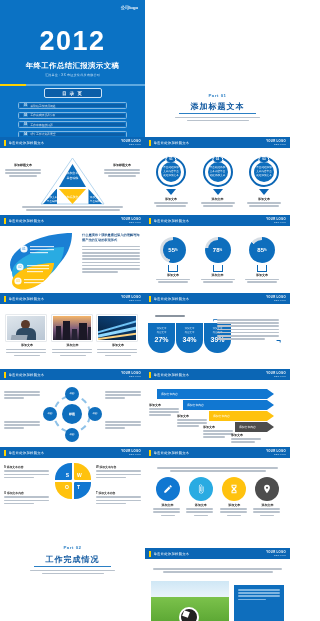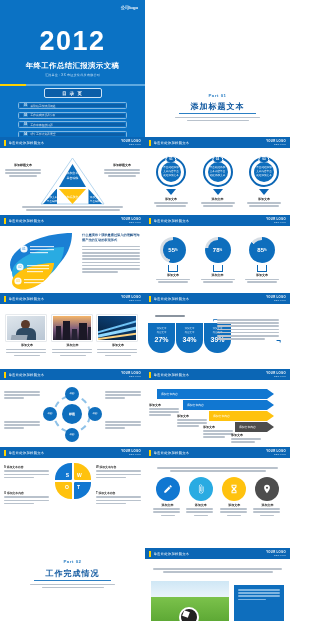--- a/index.html
+++ b/index.html
@@ -165,21 +165,21 @@
   .swq { position:absolute; width:17px; height:17px; }
   .swq span { position:absolute; color:#fff; font-size:5px; font-weight:bold; }
 
   
   #s13 { top:447px; height:76px; }
   .ic { width:24px; height:24px; border-radius:50%; display:flex;
         align-items:center; justify-content:center; }
   .ic svg { width:10px; height:10px; fill:#fff; }
 
   
-  #s14 { top:523px; height:98px; }
+  #s14 { top:509px; height:98px; }
   
   #s15 { top:523px; height:98px; }
   #s15 .field { position:absolute; left:6px; top:38px; width:78px; height:52px;
                 background:linear-gradient(#8fd35a,#4f9c2a); overflow:hidden; }
   #s15 .sky { position:absolute; left:0; top:0; width:100%; height:16px;
               background:linear-gradient(#cfe7f5,#eaf4fb); }
   #s15 .panel { position:absolute; right:6px; top:44px; width:50px; height:40px;
                 background:#0e6ebd; padding:4px; }
   #s15 .panel .fakeline { background:#7fb6e2; }
 </style>

